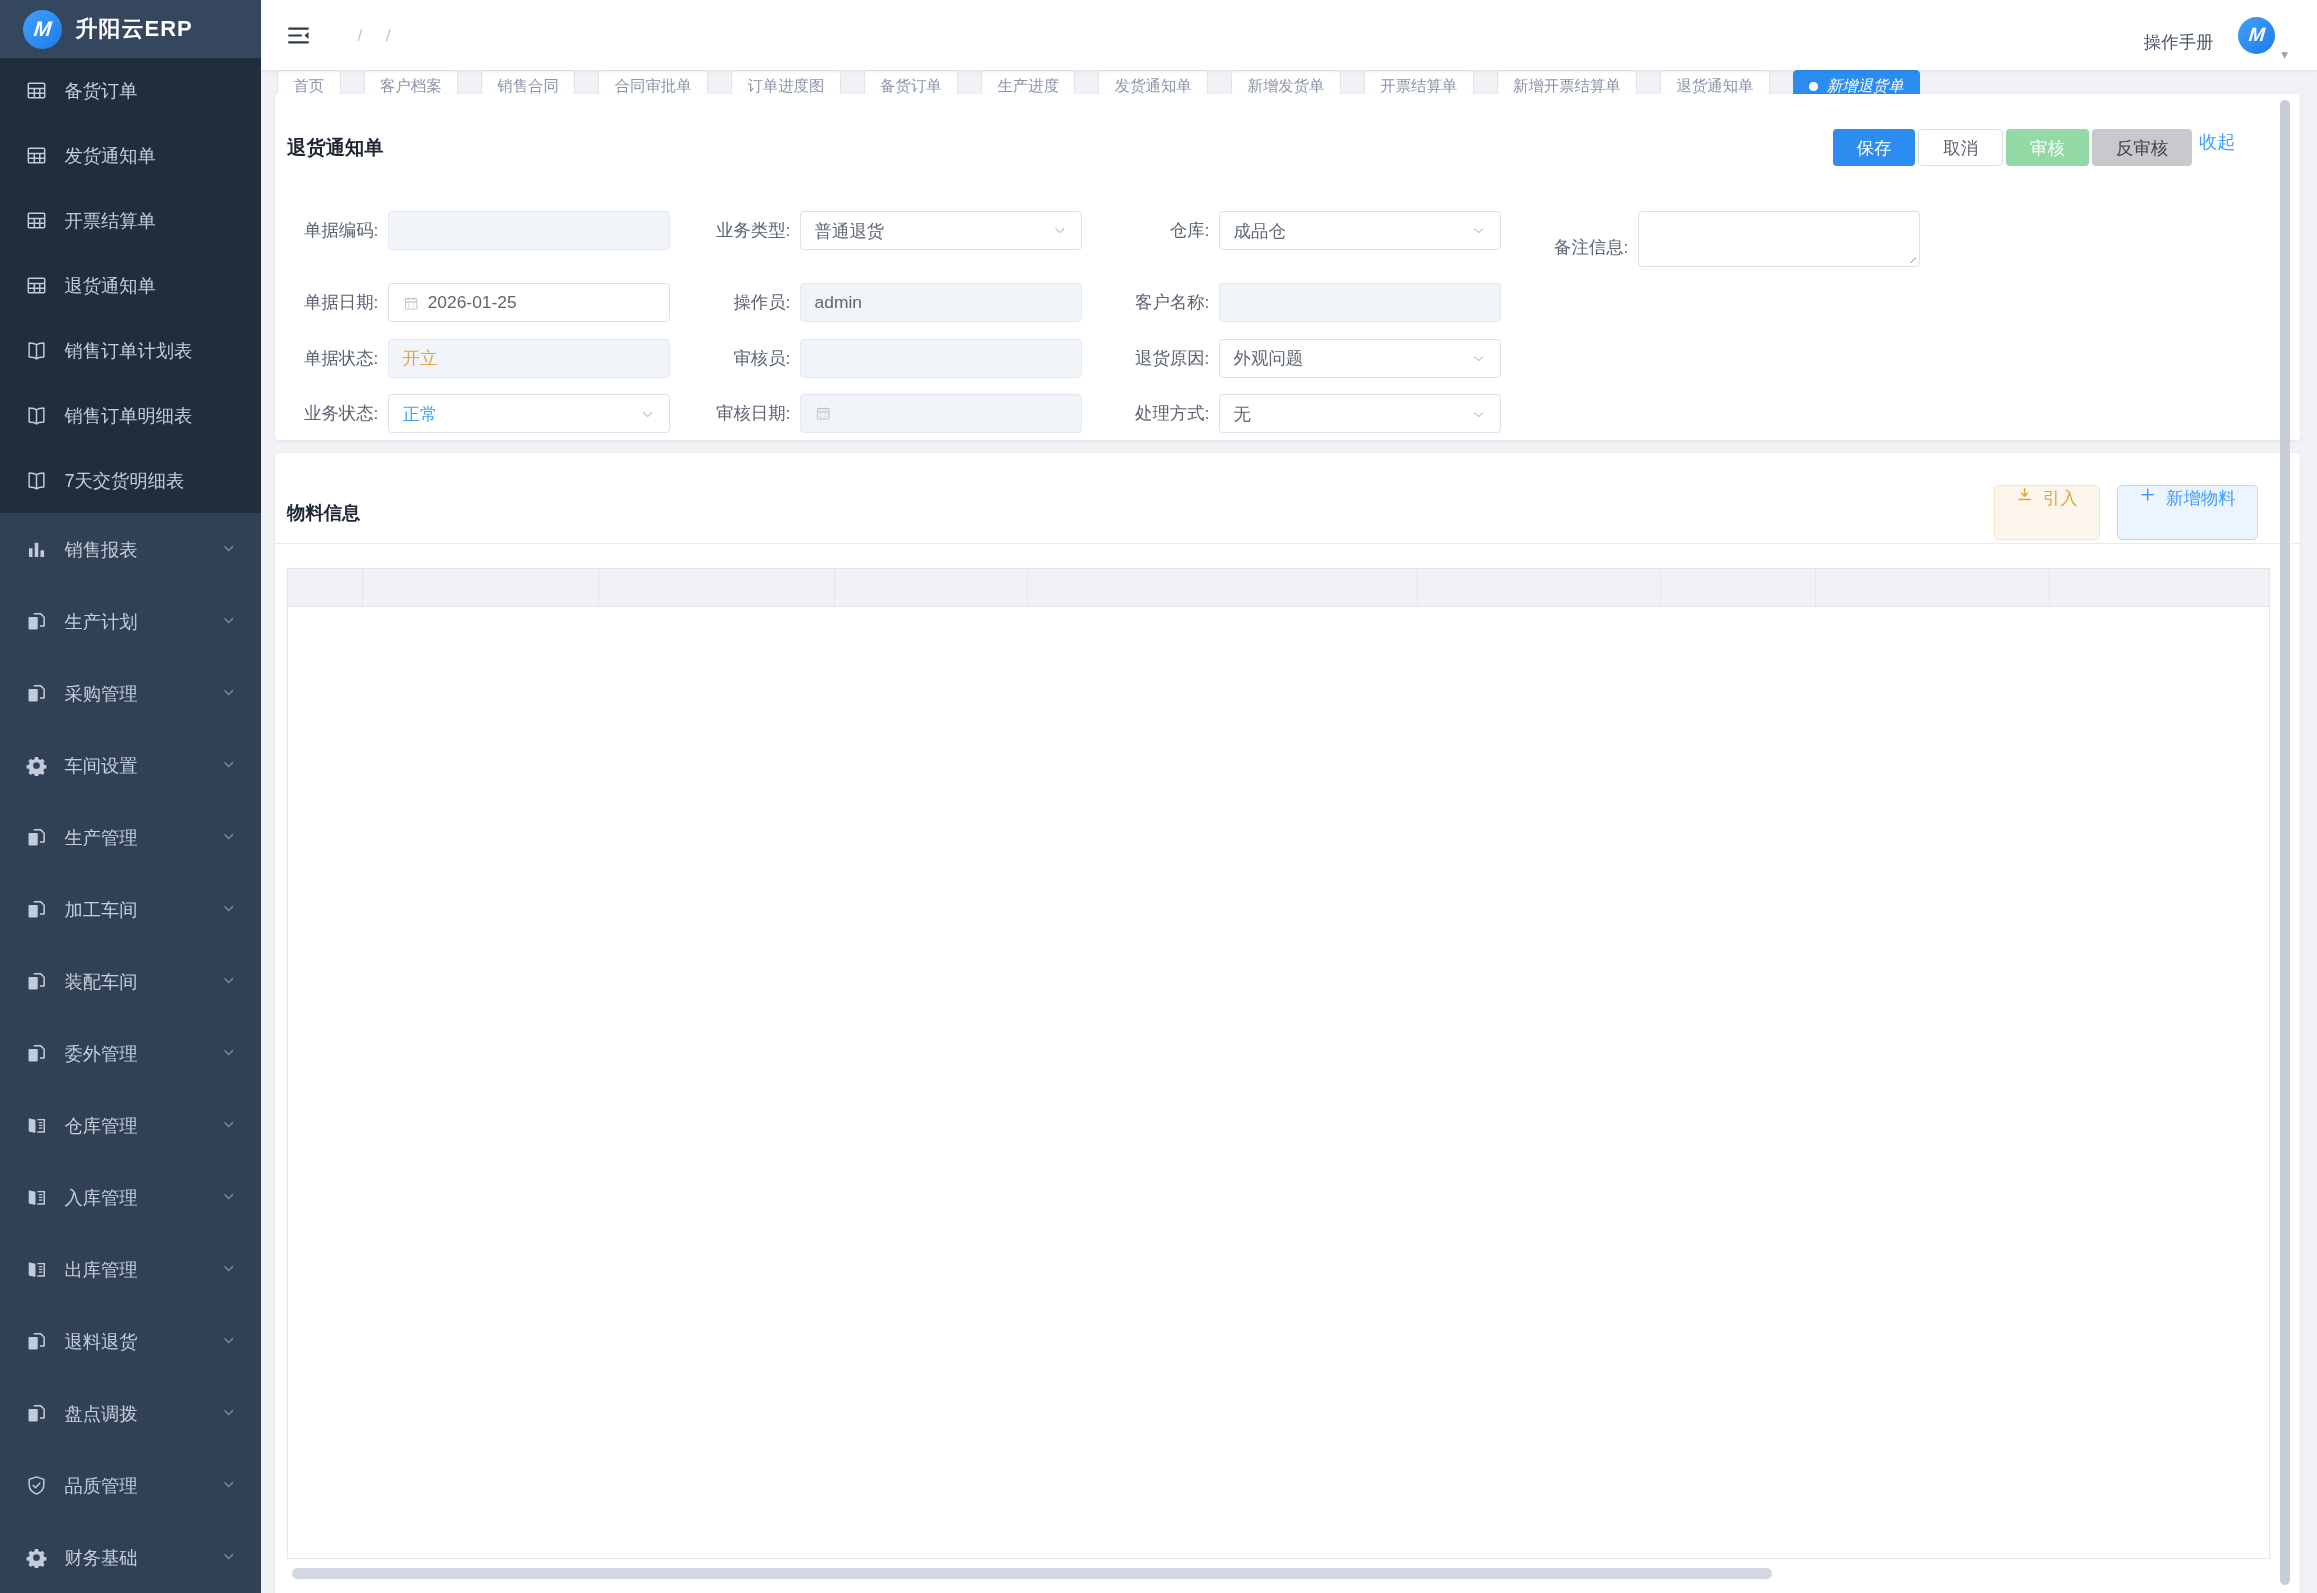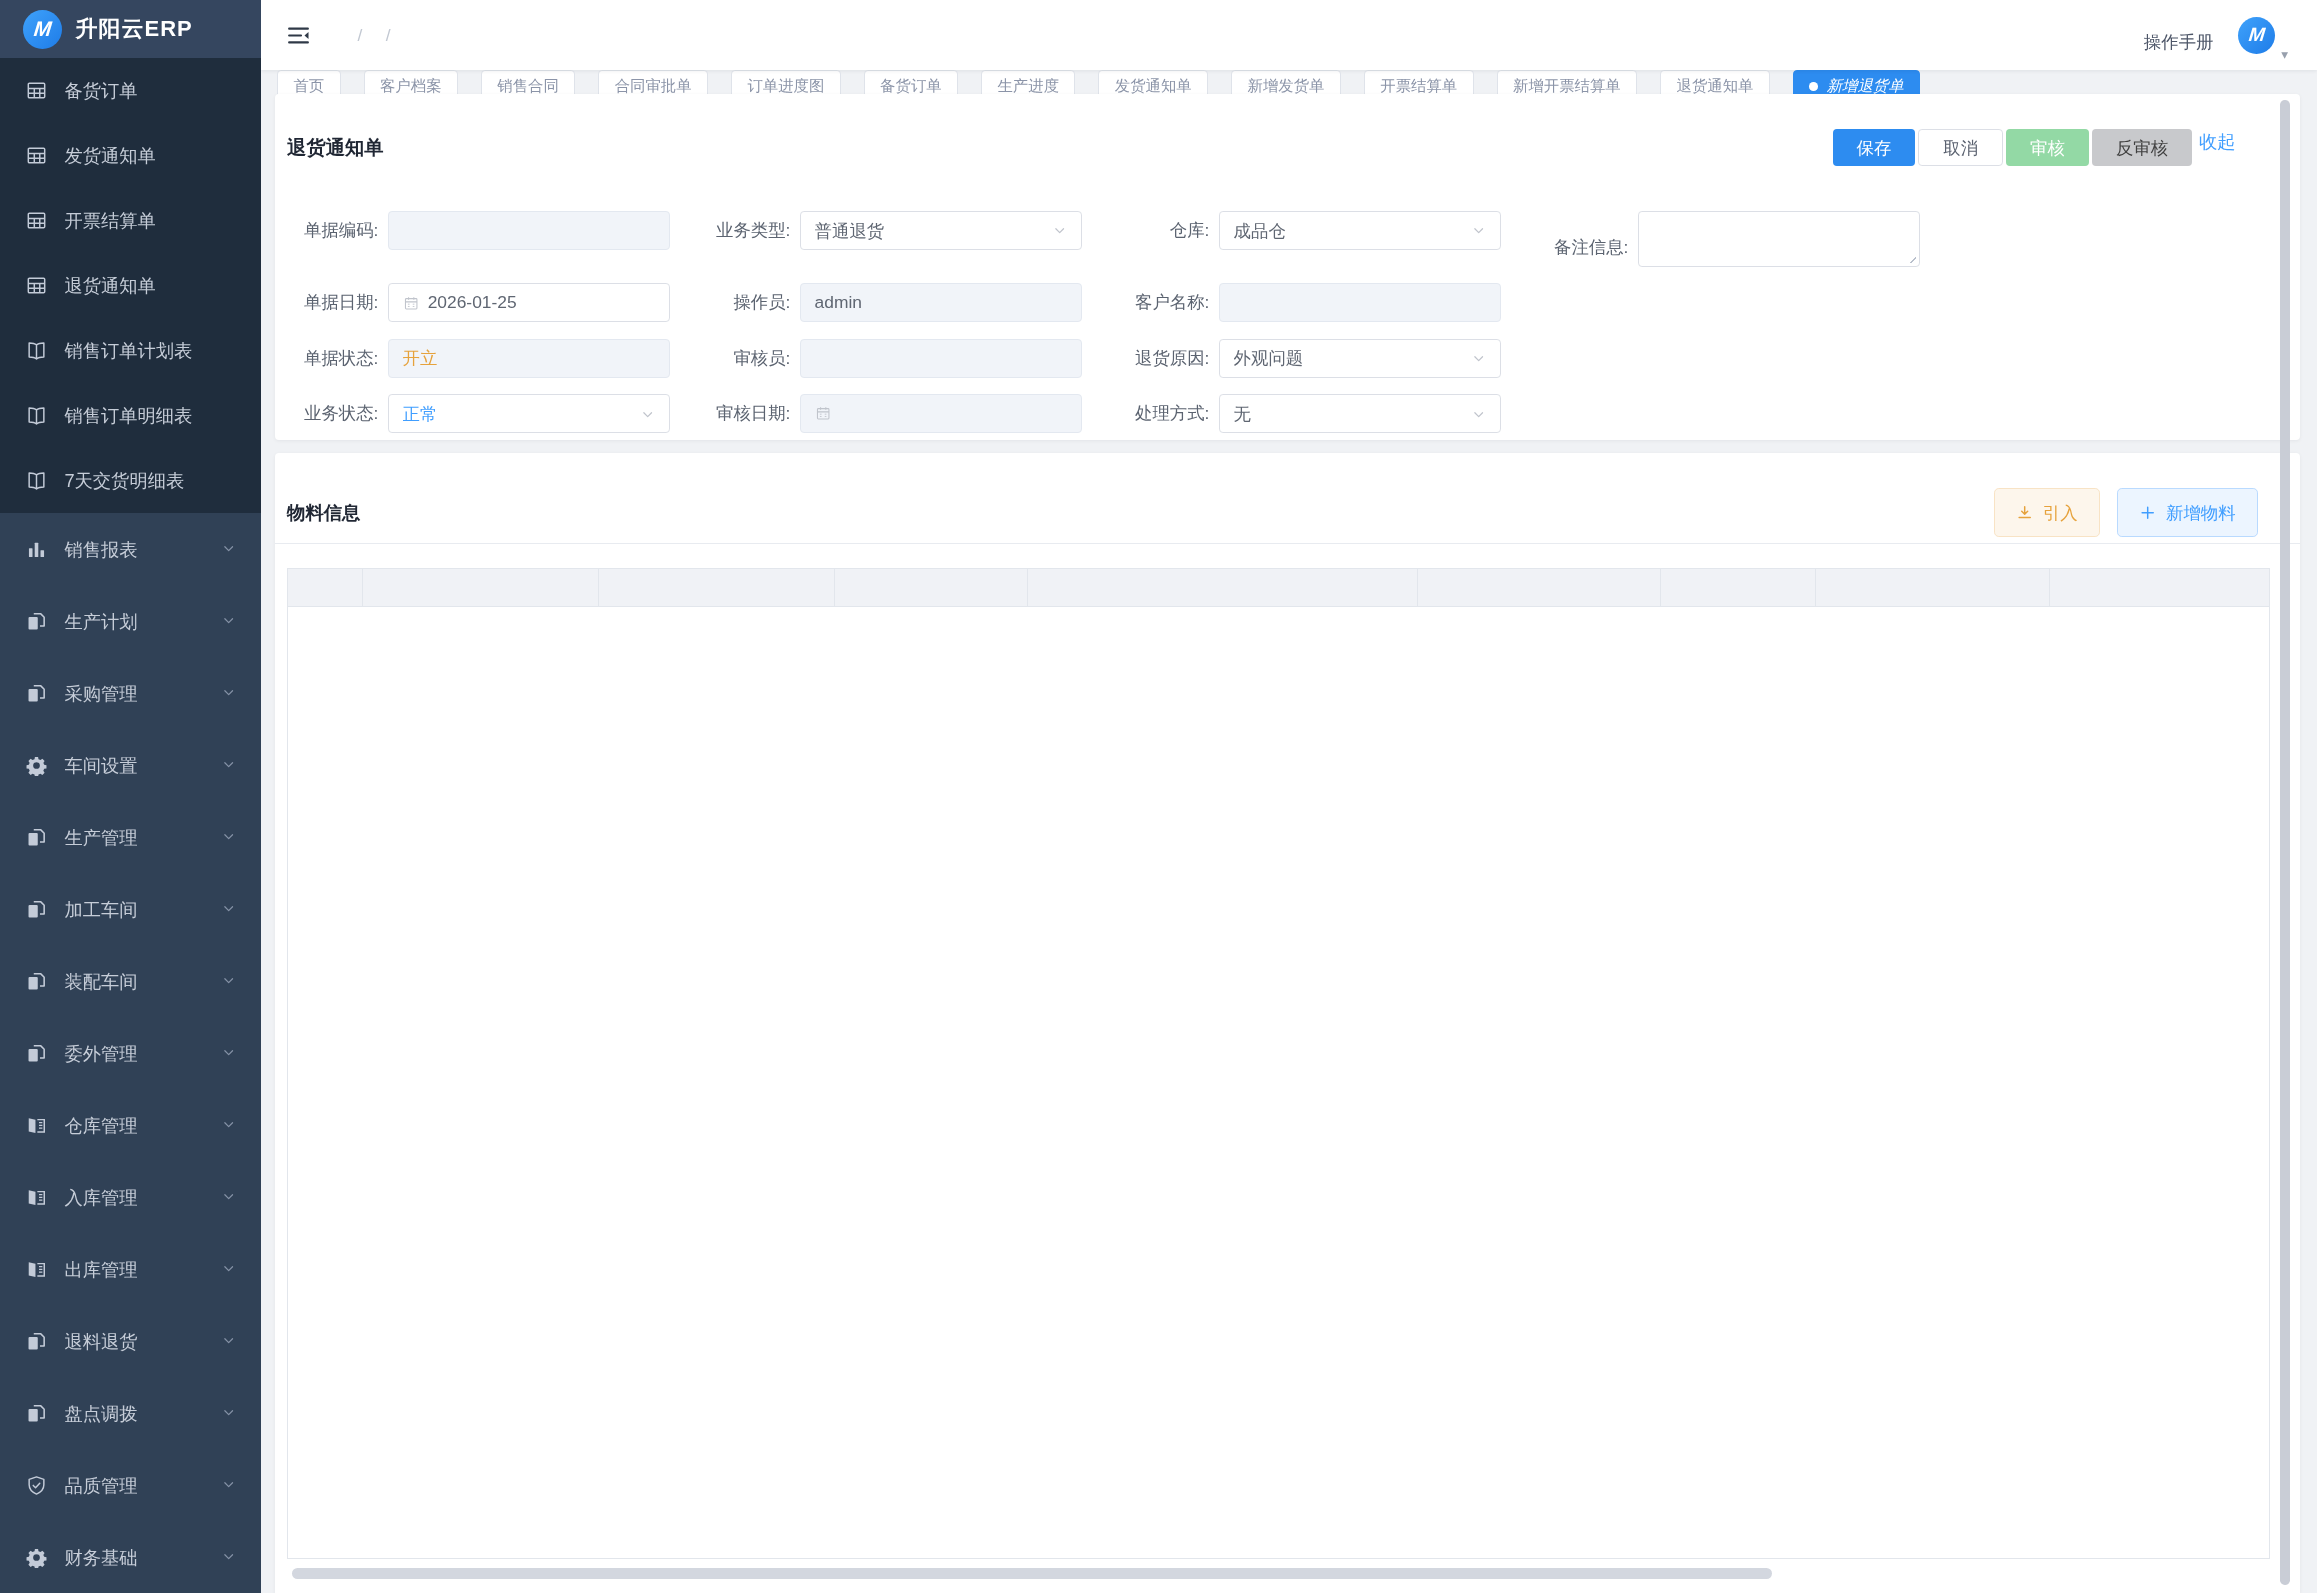--- a/index.html
+++ b/index.html
@@ -82,22 +82,22 @@
     background:repeating-linear-gradient(135deg,#b9c0cc 0 1.4px,transparent 1.4px 4.3px);
     clip-path:polygon(100% 0,100% 100%,0 100%); }
   .fval { white-space:nowrap; overflow:hidden; }
   .fval.orange { color:var(--warning,#e6a23c); }
   .fval.blue { color:var(--link,#409eff); }
 
   .card-head2 { height:91px; display:flex; justify-content:space-between; align-items:center;
     padding:29px 42px 0 12.6px; border-bottom:1px solid #e8ebf0;gap:44px; }
   .sec-title { font-size:18.3px; color:#202734; font-weight:600; }
   .head2-btns { display:flex; gap:17.4px; }
-  .btn-outline { height:49px; border-radius:4.8px; font-size:17.4px; padding:0 21px; font-family:inherit;
-    display:flex; align-items:center; gap:9.7px; cursor:pointer; }
+  .btn-outline { height:55px; border-radius:4.8px; font-size:17.4px; padding:0 21px; font-family:inherit;
+    display:flex; gap:9.7px; cursor:pointer; }
   .btn-outline .bi { width:17.4px; height:17.4px; display:flex; }
   .btn-outline .bi svg { width:17.4px; height:17.4px; }
   .btn-outline.warn { color:var(--warning,#e6a23c); background:#fdf6ec; border:1px solid #f8e3c5; }
   .btn-outline.blue { color:var(--link,#409eff); background:#ecf5ff; border:1px solid #b9daff; }
 
   .mtable { margin:24px 30px 0 12.6px; }
   .thead { display:flex; background:#f0f2f6; border:1px solid #e2e6ec; height:39px; }
   .th { display:flex; align-items:center; justify-content:center; font-size:16.4px; font-weight:600;
     color:#5c6575; border-right:1px solid #e2e6ec; flex:none; white-space:nowrap; }
   .th:last-child { border-right:none; flex:1 1 auto; }

